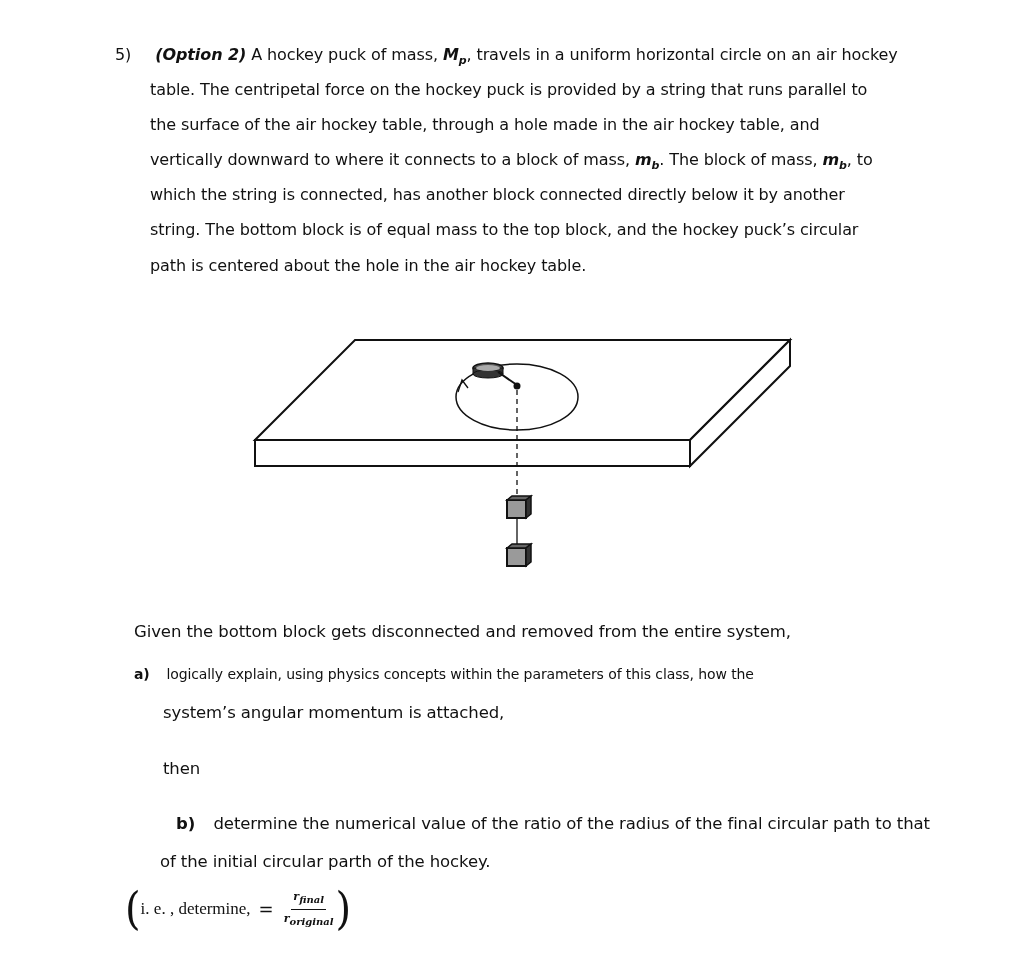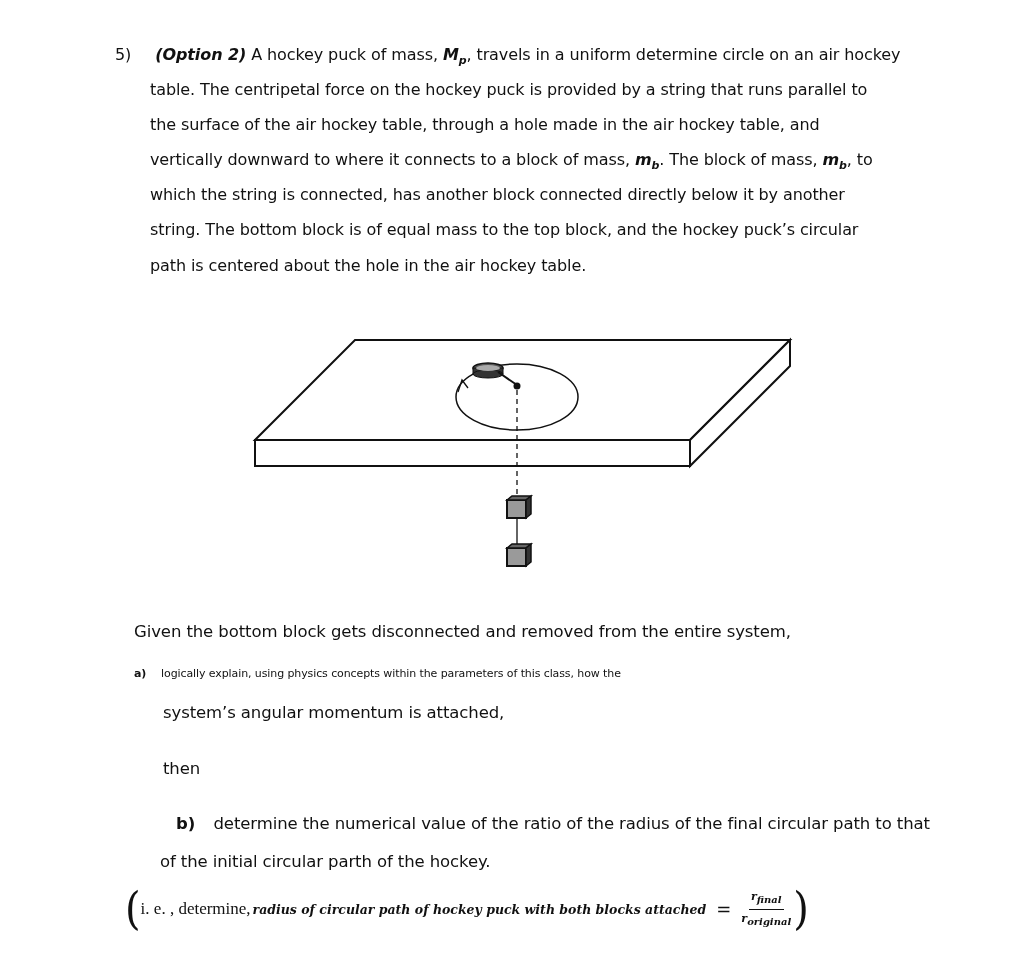--- a/index.html
+++ b/index.html
@@ -39,21 +39,21 @@
   }
   .eq { font-family: "DejaVu Serif", serif; font-size: 18px; margin: 0 8px; }
   .frac.small { font-size: 11px; }
 </style>
 </head>
 <body>
 
 <div class="line num" style="top:45px;">
   <span>5)</span>
   <span style="display:inline-block;width:14px;"></span>
-  <span class="bi">(Option 2)</span><span> A hockey puck of mass, </span><span class="bi">M</span><sub class="bi" style="font-size:11px;">p</sub><span>, travels in a uniform determine circle on an air hockey</span>
+  <span class="bi">(Option 2)</span><span> A hockey puck of mass, </span><span class="bi">M</span><sub class="bi" style="font-size:11px;">p</sub><span>, travels in a uniform horizontal circle on an air hockey</span>
 </div>
 
 <div class="line" style="left:150px; top:80px;">table.  The centripetal force on the hockey puck is provided by a string that runs parallel to</div>
 <div class="line" style="left:150px; top:115px;">the surface of the air hockey table, through a hole made in the air hockey table, and</div>
 
 <div class="line" style="left:150px; top:150px;">
   <span>vertically downward to where it connects to a block of mass, </span><span class="bi">m</span><sub class="bi" style="font-size:11px;">b</sub><span>.  The block of mass, </span><span class="bi">m</span><sub class="bi" style="font-size:11px;">b</sub><span>, to</span>
 </div>
 
 <div class="line" style="left:150px; top:185px;">which the string is connected, has another block connected directly below it by another</div>
@@ -93,41 +93,40 @@
 
   <g>
     <rect x="507" y="548" width="19" height="18" fill="#9a9a9a" stroke="#111" stroke-width="2"></rect>
     <polygon points="507,548 512,544 531,544 526,548" fill="#666" stroke="#111" stroke-width="1.5"></polygon>
     <polygon points="526,548 531,544 531,562 526,566" fill="#333" stroke="#111" stroke-width="1.5"></polygon>
   </g>
 </svg>
 
 <div class="line" style="left:134px; top:609px; font-size:16.5px;margin-top:13px;">Given the bottom block gets disconnected and removed from the entire system,</div>
 
-<div class="line" style="left:134px; top:664px; font-size:11px;">
+<div class="line" style="left:134px; top:664px; font-size:14px;">
   <span class="part-label">a)</span>
   <span style="display:inline-block;width:8px;"></span>
   <span>logically explain, using physics concepts within the parameters of this class, how the</span>
 </div>
 <div class="line" style="left:163px; top:703px; font-size:16.5px;">system’s angular momentum is attached,</div>
 
 <div class="line" style="left:163px; top:759px; font-size:16.5px;">then</div>
 
 <div class="line" style="left:130px; top:814px; font-size:16.5px;margin-left:46px;">
   <span class="part-label">b)</span>
   <span style="display:inline-block;width:8px;"></span>
   <span>determine the numerical value of the ratio of the radius of the final circular path to that</span>
 </div>
 <div class="line" style="left:160px; top:852px; font-size:16.5px;">of the initial circular parth of the hockey.</div>
 
 <div class="frac-wrap" style="left:125px; top:889px;">
   <span class="paren">(</span>
   <span class="ie">i. e. , determine,</span>
   <span class="frac">
-    <span class="den-part">radius of circular path of hockey puck with both blocks attached</span>
   </span>
   <span class="eq">=</span>
   <span class="frac small">
     <span class="num-part"><span>r</span><sub style="font-size:10px;">final</sub></span>
     <span class="den-part"><span>r</span><sub style="font-size:10px;">original</sub></span>
   </span>
   <span class="paren">)</span>
 </div>
 
 </body></html>

